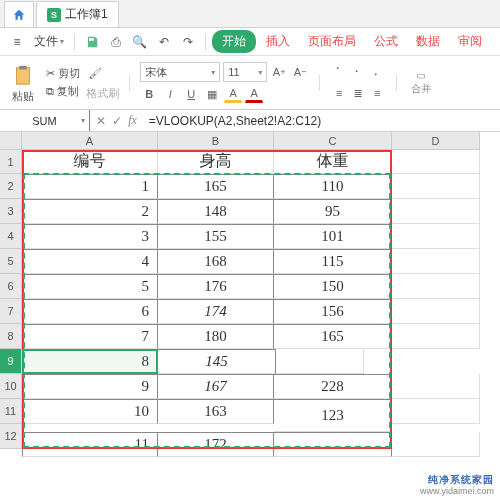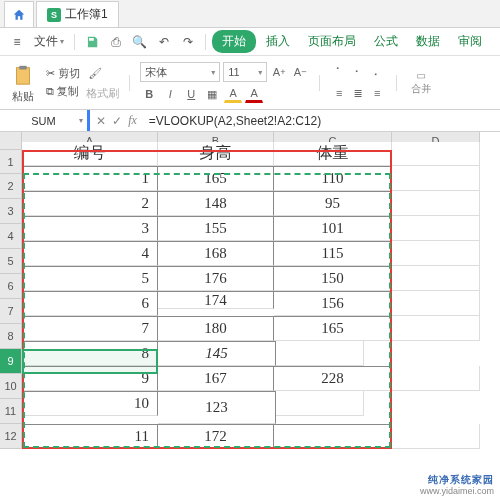--- a/index.html
+++ b/index.html
@@ -4,50 +4,50 @@
 <style>
   *{box-sizing:border-box;margin:0;padding:0}
   body{font-family:"Microsoft YaHei",Arial,sans-serif;font-size:12px;color:#333;background:#fff;width:500px;height:504px;overflow:hidden;position:relative}
   .tabbar{height:28px;background:#f2f2f2;display:flex;align-items:flex-end;border-bottom:1px solid #d0d0d0}
   .home-tab{width:30px;height:26px;background:#fff;border:1px solid #d0d0d0;border-bottom:none;display:flex;align-items:center;justify-content:center;margin-left:4px}
   .home-tab svg{width:14px;height:14px}
   .doc-tab{height:26px;background:#fff;border:1px solid #d0d0d0;border-bottom:none;display:flex;align-items:center;padding:0 10px;margin-left:2px;gap:4px}
   .doc-icon{width:14px;height:14px;background:#2ea86b;border-radius:2px;display:flex;align-items:center;justify-content:center;color:#fff;font-size:9px;font-weight:bold}
   .doc-title{color:#333}
   .menubar{height:28px;background:#fff;display:flex;align-items:center;padding:0 6px;border-bottom:1px solid #e0e0e0;gap:2px}
-  .menu-item{padding:3px 8px;color:#15803d;font-size:12px;cursor:pointer;border-radius:2px}
+  .menu-item{padding:3px 8px;color:#ef4444;font-size:12px;cursor:pointer;border-radius:2px}
   .menu-item.active{background:#2ea86b;color:#fff;border-radius:10px;padding:3px 10px}
   .file-drop{display:flex;align-items:center;gap:2px;padding:3px 4px;color:#444}
   .sep{width:1px;height:16px;background:#ddd;margin:0 4px}
   .icon-btn{width:22px;height:22px;display:flex;align-items:center;justify-content:center;cursor:pointer;border-radius:2px;color:#555}
   .ribbon{height:54px;background:#fff;border-bottom:1px solid #d0d0d0;display:flex;align-items:center;padding:4px 6px;gap:6px}
   .paste-block{display:flex;flex-direction:column;align-items:center;gap:1px;padding:0 4px}
   .paste-ico{width:26px;height:26px;display:flex;align-items:center;justify-content:center}
   .paste-lbl{font-size:11px;color:#555}
   .rbn-col{display:flex;flex-direction:column;gap:3px}
   .rbn-row{display:flex;align-items:center;gap:3px;font-size:11px;color:#555}
   .font-sel{border:1px solid #ccc;height:20px;width:80px;padding:0 4px;font-size:11px;display:flex;align-items:center;justify-content:space-between;background:#fff}
   .size-sel{border:1px solid #ccc;height:20px;width:44px;padding:0 4px;font-size:11px;display:flex;align-items:center;justify-content:space-between;background:#fff}
   .chev{font-size:8px;color:#888}
   .mini-btn{width:18px;height:18px;border:1px solid transparent;display:flex;align-items:center;justify-content:center;color:#666;font-size:11px;cursor:pointer}
   .align-grid{display:flex;gap:1px}
   .nbox-bar{height:22px;border-bottom:1px solid #d0d0d0;display:flex;align-items:stretch}
-  .name-box{width:90px;border-right:3px solid #3b82f6;display:flex;align-items:center;justify-content:center;font-family:Arial;font-size:11px;position:relative;background:#fff}
+  .name-box{width:90px;border-right:1px solid #3b82f6;display:flex;align-items:center;justify-content:center;font-family:Arial;font-size:11px;position:relative;background:#fff}
   .name-box .chev{position:absolute;right:4px}
   .fx-ctrl{display:flex;align-items:center;padding:0 6px;gap:6px;color:#888;font-size:12px}
   .fx-ctrl .fx{font-style:italic;font-family:'Times New Roman',serif}
   .fbar-input{flex:1;display:flex;align-items:center;padding:0 6px;font-family:Arial;font-size:12px;color:#333}
   .sheet{position:relative}
   .corner{position:absolute;left:0;top:0;width:22px;height:18px;background:#e8e8e8;border-right:1px solid #ccc;border-bottom:1px solid #ccc}
   .col-headers{position:absolute;left:22px;top:0;height:18px;display:flex}
   .col-h{background:#e8e8e8;border-right:1px solid #ccc;border-bottom:1px solid #ccc;display:flex;align-items:center;justify-content:center;font-size:11px;color:#555}
   .row-headers{position:absolute;left:0;top:18px;width:22px}
   .row-h{background:#e8e8e8;border-right:1px solid #ccc;border-bottom:1px solid #ccc;display:flex;align-items:center;justify-content:center;font-size:11px;color:#555}
   .row-h.sel{background:#2ea86b;color:#fff}
-  .cells{position:absolute;left:22px;top:10px}
+  .cells{position:absolute;left:22px;top:18px}
   .crow{display:flex}
   .cell{border-right:1px solid #ddd;border-bottom:1px solid #ddd;display:flex;align-items:center;font-family:"SimSun","Times New Roman",serif;font-size:15px;padding:0 8px;background:#fff}
   .hdr{font-family:"SimHei","Microsoft YaHei";font-size:16px;font-weight:normal;justify-content:center}
   .num-r{justify-content:flex-end}
   .num-c{justify-content:center}
   .data-r{border-top:1px solid #888;border-right:1px solid #888}
   .data-l{border-left:1px solid #888}
   .selection-box{position:absolute;border:2px dashed #2ea86b;pointer-events:none}
   .red-box{position:absolute;border:2px solid #e53935;pointer-events:none}
   .green-cell{position:absolute;border:2px solid #2ea86b;background:rgba(46,168,107,0.08);pointer-events:none}
@@ -242,43 +242,44 @@
         <div class="cell" style="width: 88px; height: 25px;"></div>
       </div>
       <div class="crow">
         <div class="cell num-r data-r data-l" style="width: 136px; height: 25px;">5</div>
         <div class="cell num-c data-r" style="width: 116px; height: 25px;">176</div>
         <div class="cell num-c data-r" style="width: 118px; height: 25px;">150</div>
         <div class="cell" style="width: 88px; height: 25px;"></div>
       </div>
       <div class="crow">
         <div class="cell num-r data-r data-l" style="width: 136px; height: 25px;">6</div>
-        <div class="cell num-c data-r" style="width: 116px; height: 18px;">174</div>
+        <div class="cell num-c data-r" style="width: 116px; height: 25px; font-style: italic;">174</div>
         <div class="cell num-c data-r" style="width: 118px; height: 25px;">156</div>
         <div class="cell" style="width: 88px; height: 25px;"></div>
       </div>
       <div class="crow">
         <div class="cell num-r data-r data-l" style="width: 136px; height: 25px;">7</div>
         <div class="cell num-c data-r" style="width: 116px; height: 25px;">180</div>
         <div class="cell num-c data-r" style="width: 118px; height: 25px;">165</div>
         <div class="cell" style="width: 88px; height: 25px;"></div>
       </div>
       <div class="crow">
         <div class="cell num-r data-r data-l" style="width: 136px; height: 25px;">8</div>
         <div class="cell num-c data-r" style="width: 118px; height: 25px; font-style: italic;">145</div>
         <div class="cell" style="width: 88px; height: 25px;"></div>
       </div>
       <div class="crow">
         <div class="cell num-r data-r data-l" style="width: 136px; height: 25px;">9</div>
-        <div class="cell num-c data-r" style="width: 116px; height: 25px;">167</div>
+        <div class="cell num-c data-r" style="width: 116px; height: 25px; font-style: italic;">167</div>
         <div class="cell num-c data-r" style="width: 118px; height: 25px;">228</div>
         <div class="cell" style="width: 88px; height: 25px;"></div>
       </div>
       <div class="crow">
         <div class="cell num-r data-r data-l" style="width: 136px; height: 25px;">10</div>
+        <div class="cell num-c data-r" style="width: 116px; height: 25px;">163</div>
         <div class="cell num-c data-r" style="width: 118px; height: 33px;">123</div>
         <div class="cell" style="width: 88px; height: 25px;"></div>
       </div>
       <div class="crow">
         <div class="cell num-r data-r data-l" style="width: 136px; height: 25px;">11</div>
         <div class="cell num-c data-r" style="width: 116px; height: 25px;">172</div>
         <div class="cell num-c data-r" style="width: 118px; height: 25px;"></div>
         <div class="cell" style="width: 88px; height: 25px;"></div>
       </div>
     </div>

